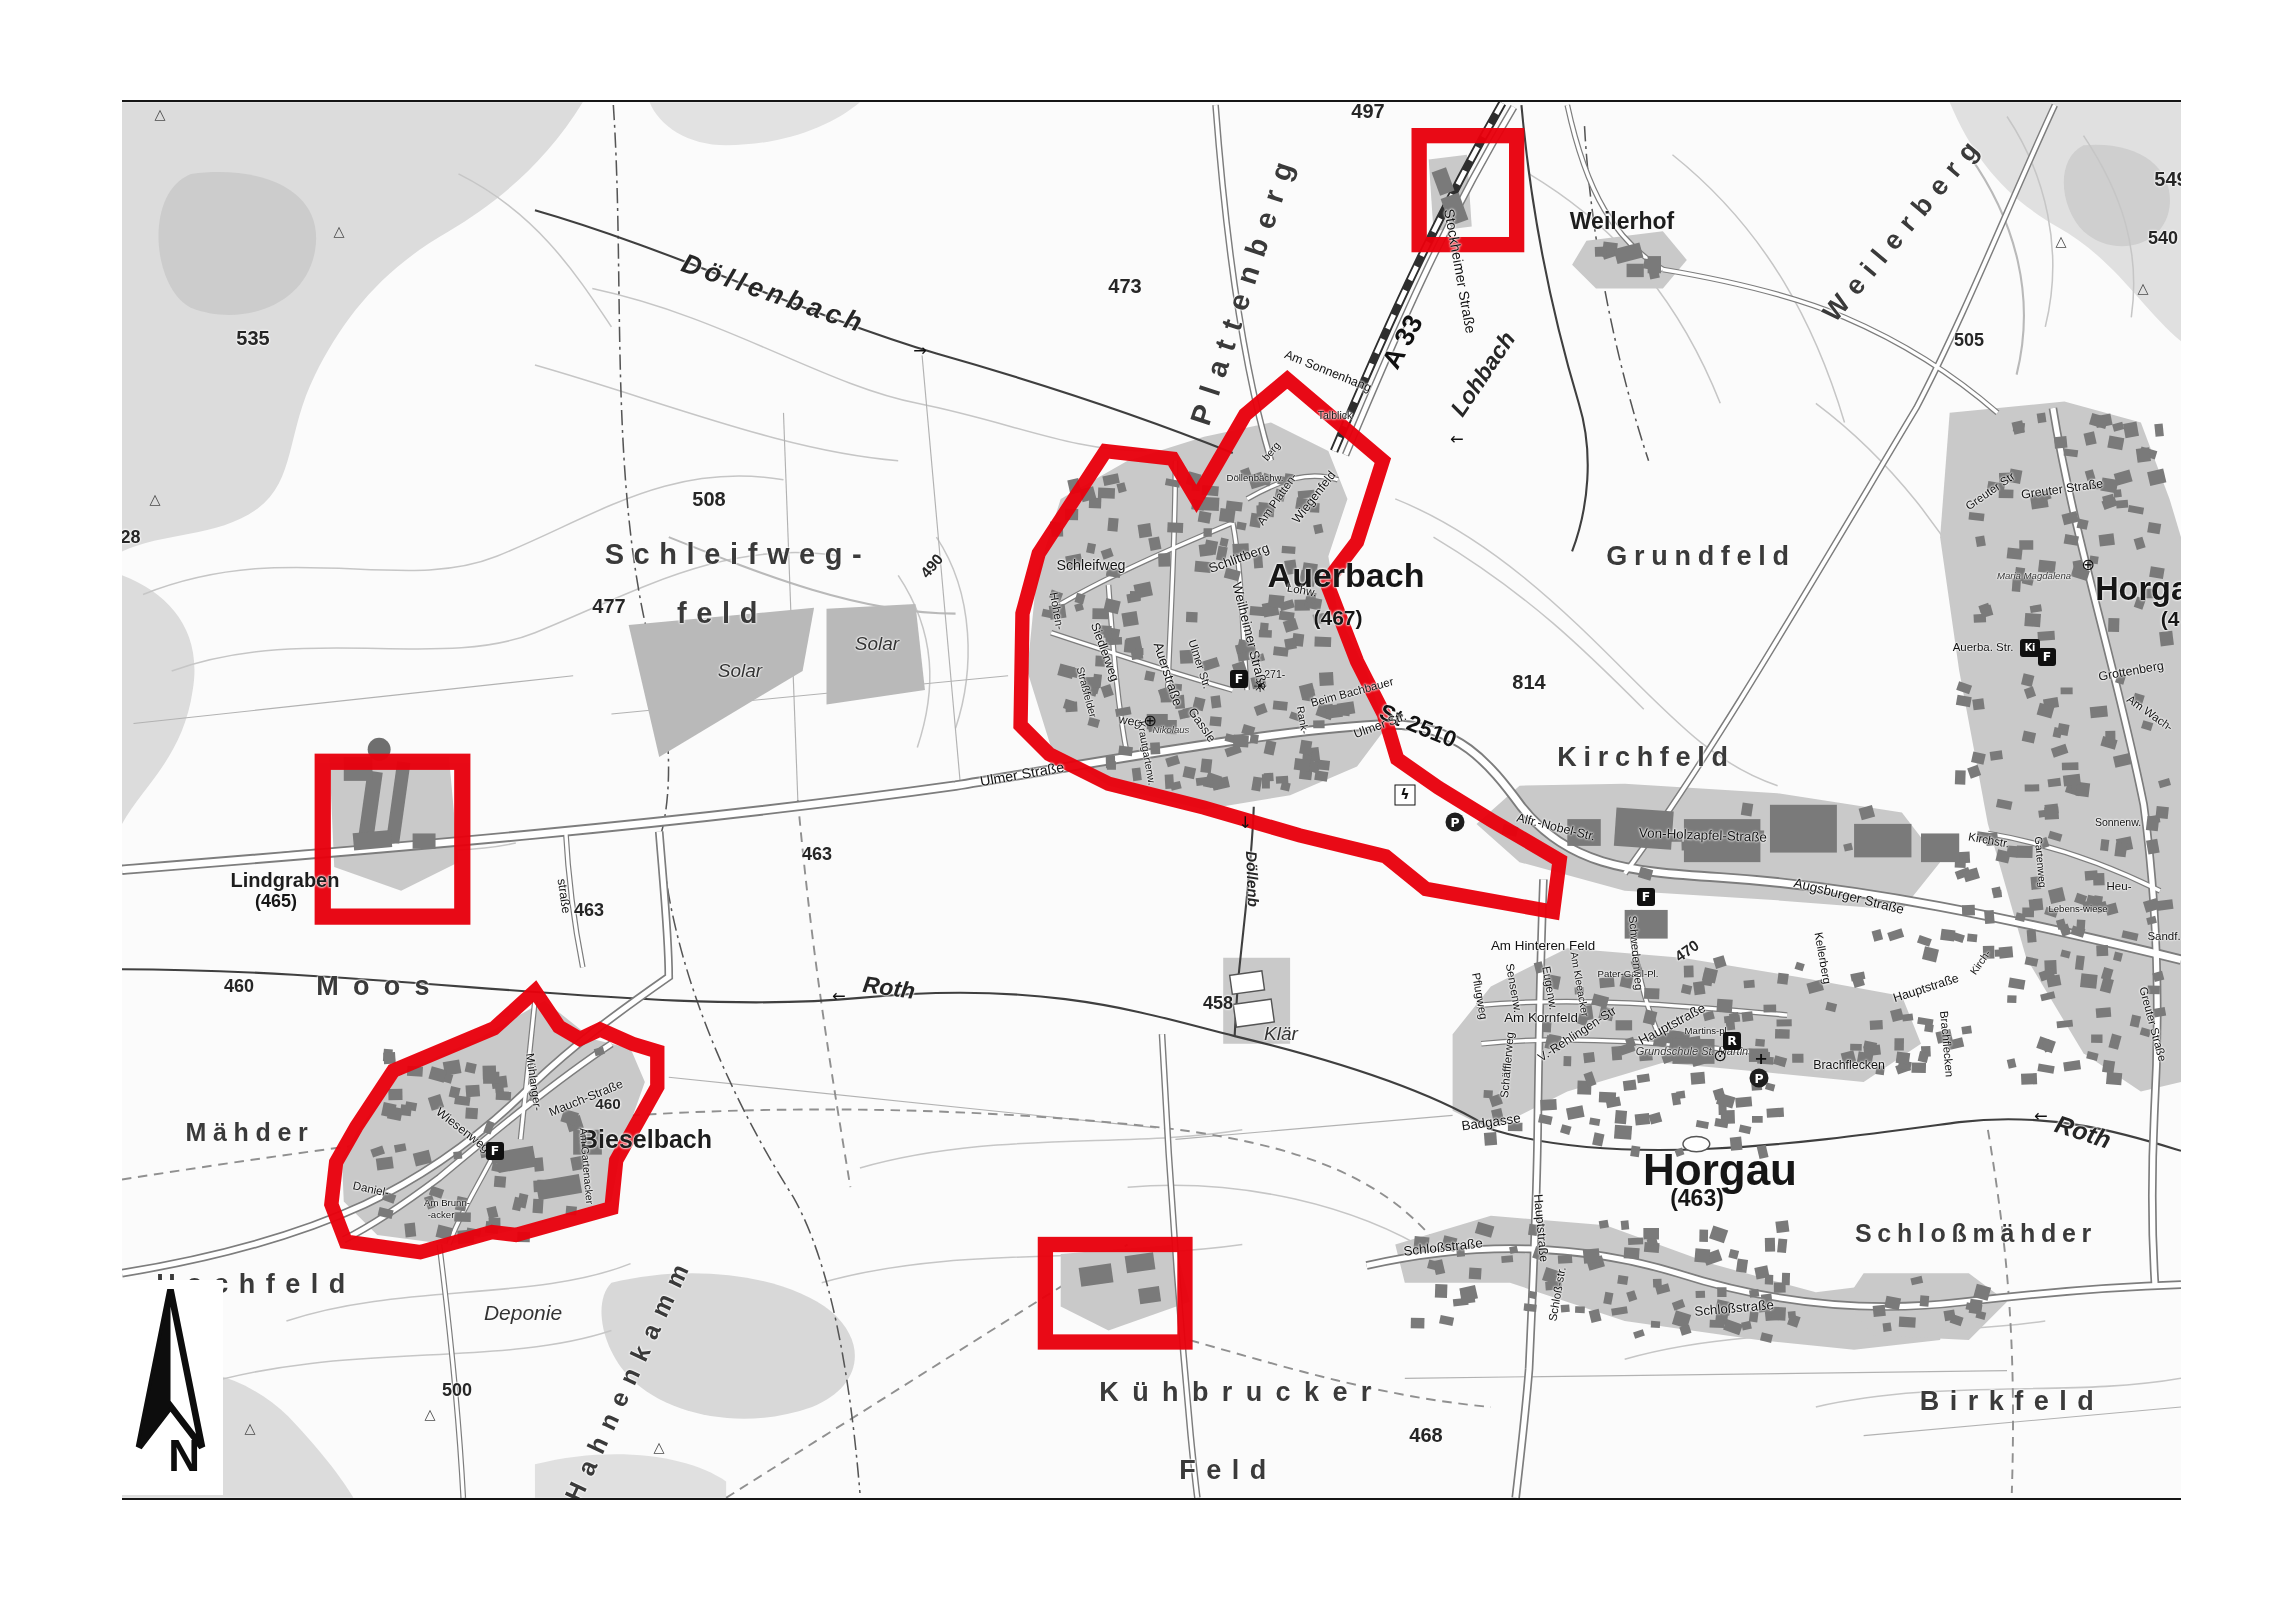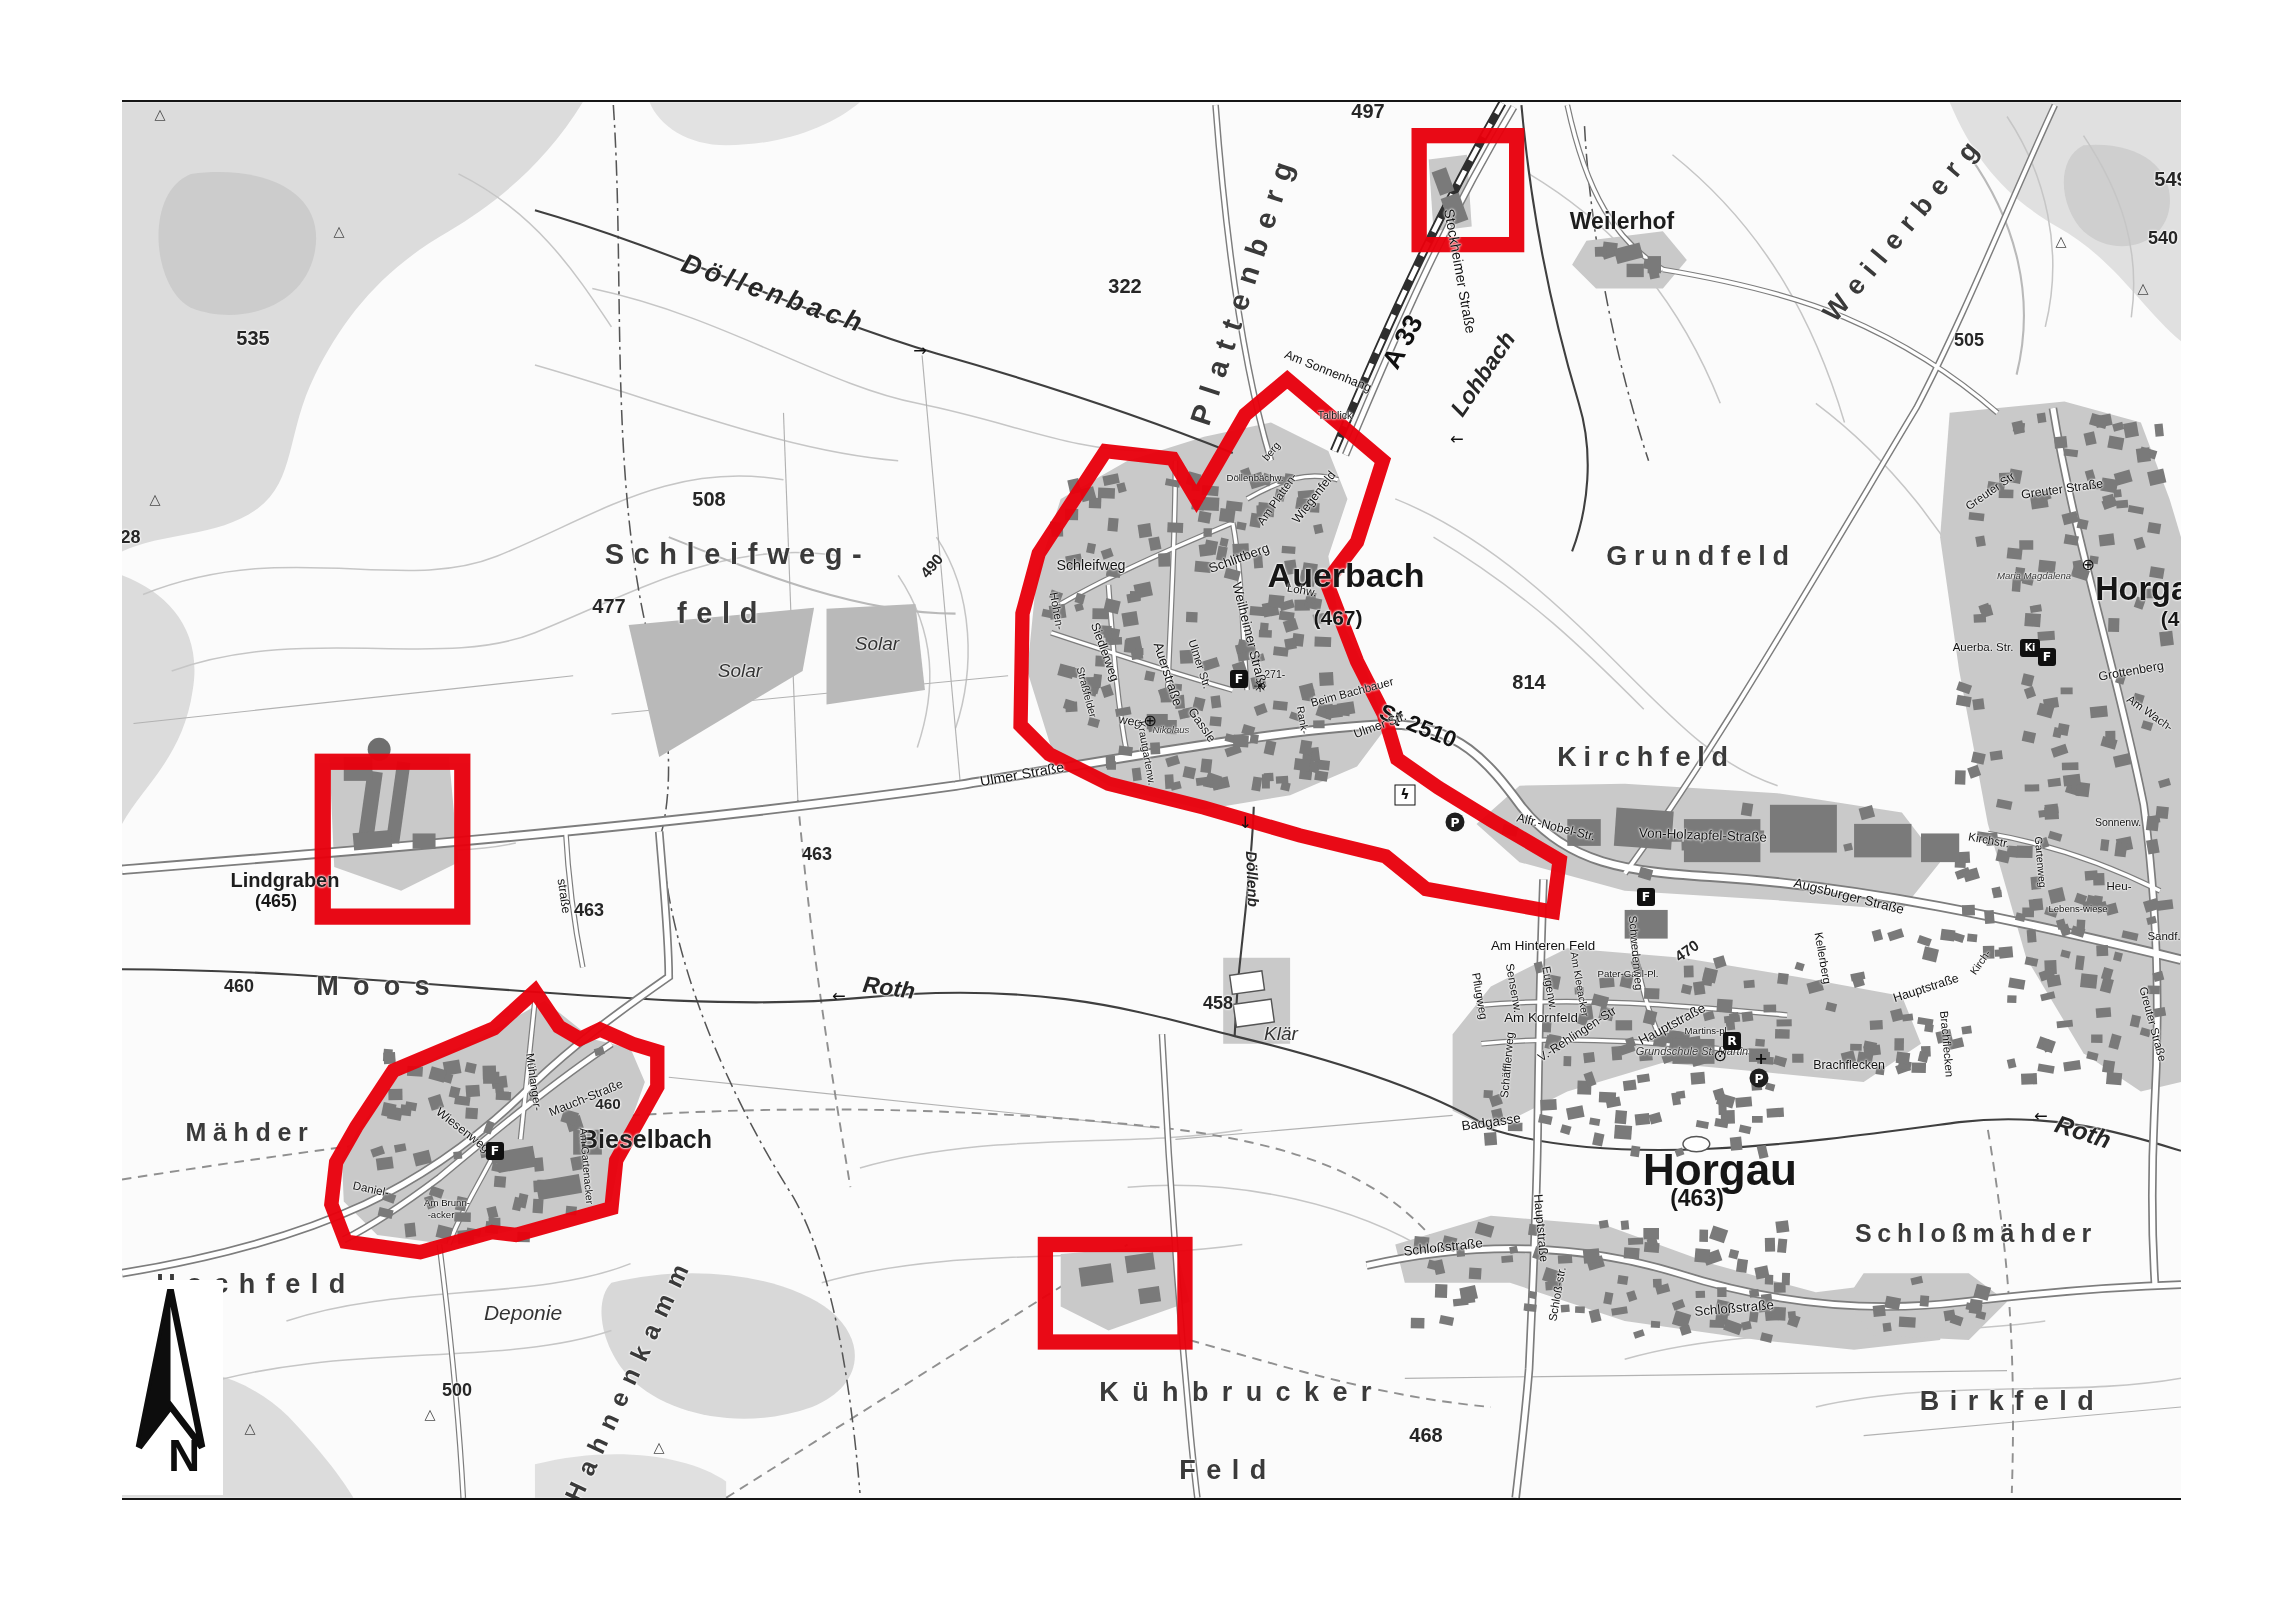--- a/index.html
+++ b/index.html
@@ -907,21 +907,21 @@
         <span class="lbl c-w" style="left: 1361px; top: 272px; font-size: 23px; transform: translate(-50%, -50%) rotate(-56deg);">Lohbach</span>
         <span class="lbl c-w" style="left: 767px; top: 886px; font-size: 23px; transform: translate(-50%, -50%) rotate(8deg);">Roth</span>
         <span class="lbl c-w" style="left: 1961px; top: 1030px; font-size: 25px; transform: translate(-50%, -50%) rotate(18deg);">Roth</span>
         <span class="lbl c-w" style="left: 1130px; top: 777px; font-size: 15.3px; transform: translate(-50%, -50%) rotate(88deg);">Döllenb</span>
         <span class="lbl c-r" style="left: 1281px; top: 240px; font-size: 27px; transform: translate(-50%, -50%) rotate(-62deg);">A 33</span>
         <span class="lbl c-r" style="left: 1296px; top: 624px; font-size: 23px; transform: translate(-50%, -50%) rotate(22deg);">St 2510</span>
         <span class="lbl c-s" style="left: 1151px; top: 572px; font-size: 10.5px; transform: translate(-50%, -50%) rotate(0deg);">-271-</span>
         <span class="lbl c-e" style="left: 131px; top: 236px; font-size: 20px; transform: translate(-50%, -50%) rotate(0deg);">535</span>
         <span class="lbl c-e" style="left: 587px; top: 397px; font-size: 20px; transform: translate(-50%, -50%) rotate(0deg);">508</span>
         <span class="lbl c-e" style="left: 487px; top: 504px; font-size: 20px; transform: translate(-50%, -50%) rotate(0deg);">477</span>
-        <span class="lbl c-e" style="left: 1003px; top: 184px; font-size: 20px; transform: translate(-50%, -50%) rotate(0deg);">322</span>
+        <span class="lbl c-e" style="left: 1003px; top: 184px; font-size: 20px; transform: translate(-50%, -50%) rotate(0deg);">473</span>
         <span class="lbl c-e" style="left: 1246px; top: 8.6px; font-size: 20px; transform: translate(-50%, -50%) rotate(0deg);">497</span>
         <span class="lbl c-e" style="left: 2049px; top: 77px; font-size: 20px; transform: translate(-50%, -50%) rotate(0deg);">549</span>
         <span class="lbl c-e" style="left: 2041px; top: 136px; font-size: 18px; transform: translate(-50%, -50%) rotate(0deg); text-align: right;">540</span>
         <span class="lbl c-e" style="left: 1847px; top: 238px; font-size: 18px; transform: translate(-50%, -50%) rotate(0deg);">505</span>
         <span class="lbl c-e" style="left: 1407px; top: 580px; font-size: 20px; transform: translate(-50%, -50%) rotate(0deg);">814</span>
         <span class="lbl c-e" style="left: 810px; top: 464px; font-size: 15.3px; transform: translate(-50%, -50%) rotate(-50deg);">490</span>
         <span class="lbl c-e" style="left: 1565px; top: 849px; font-size: 15.3px; transform: translate(-50%, -50%) rotate(-35deg);">470</span>
         <span class="lbl c-e" style="left: 695px; top: 752px; font-size: 18px; transform: translate(-50%, -50%) rotate(0deg);">463</span>
         <span class="lbl c-e" style="left: 467px; top: 808px; font-size: 18px; transform: translate(-50%, -50%) rotate(0deg);">463</span>
         <span class="lbl c-e" style="left: 117px; top: 884px; font-size: 18px; transform: translate(-50%, -50%) rotate(0deg);">460</span>

